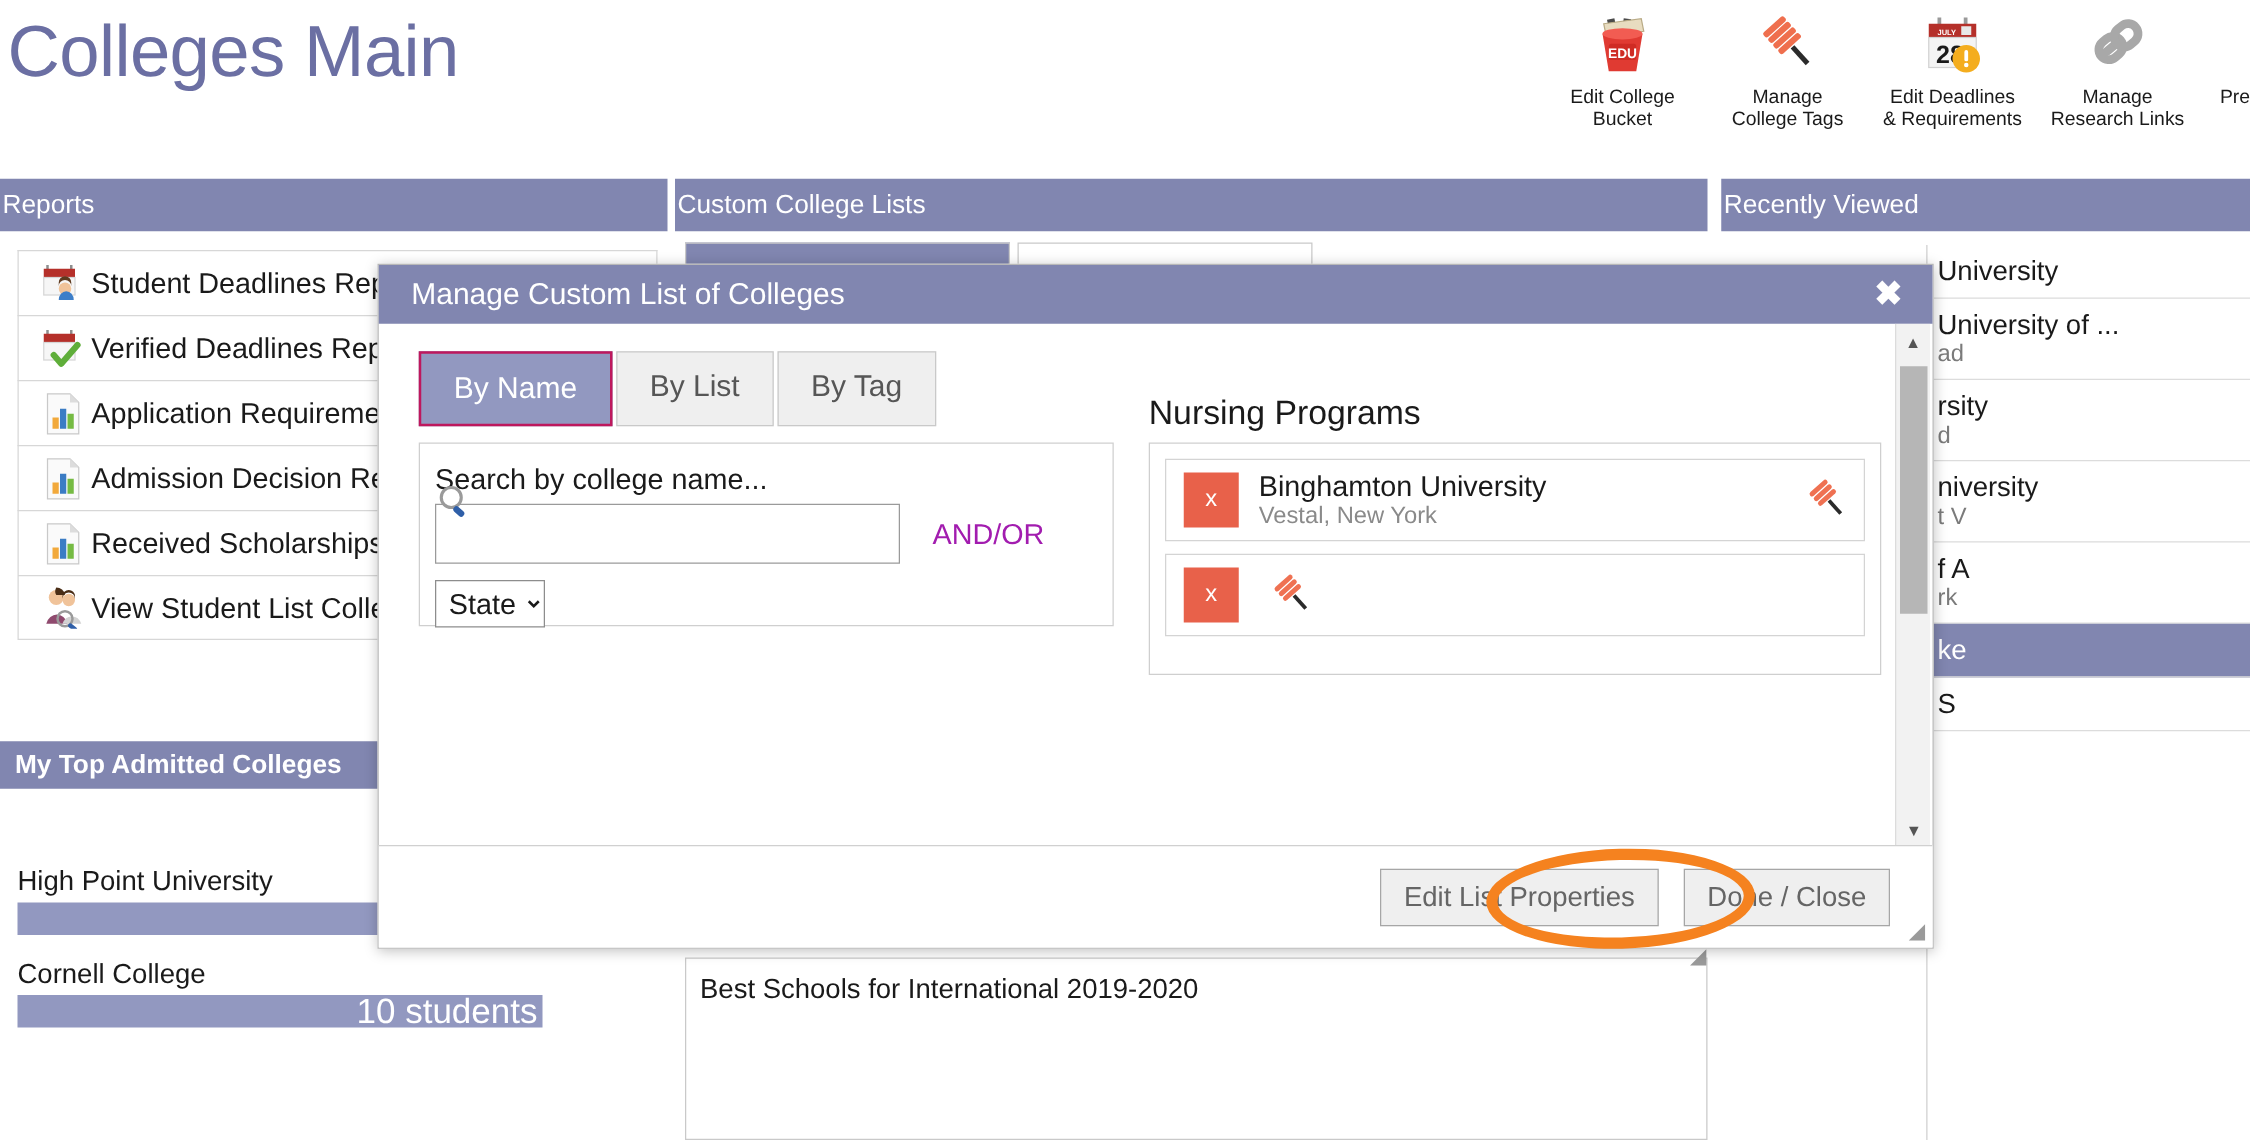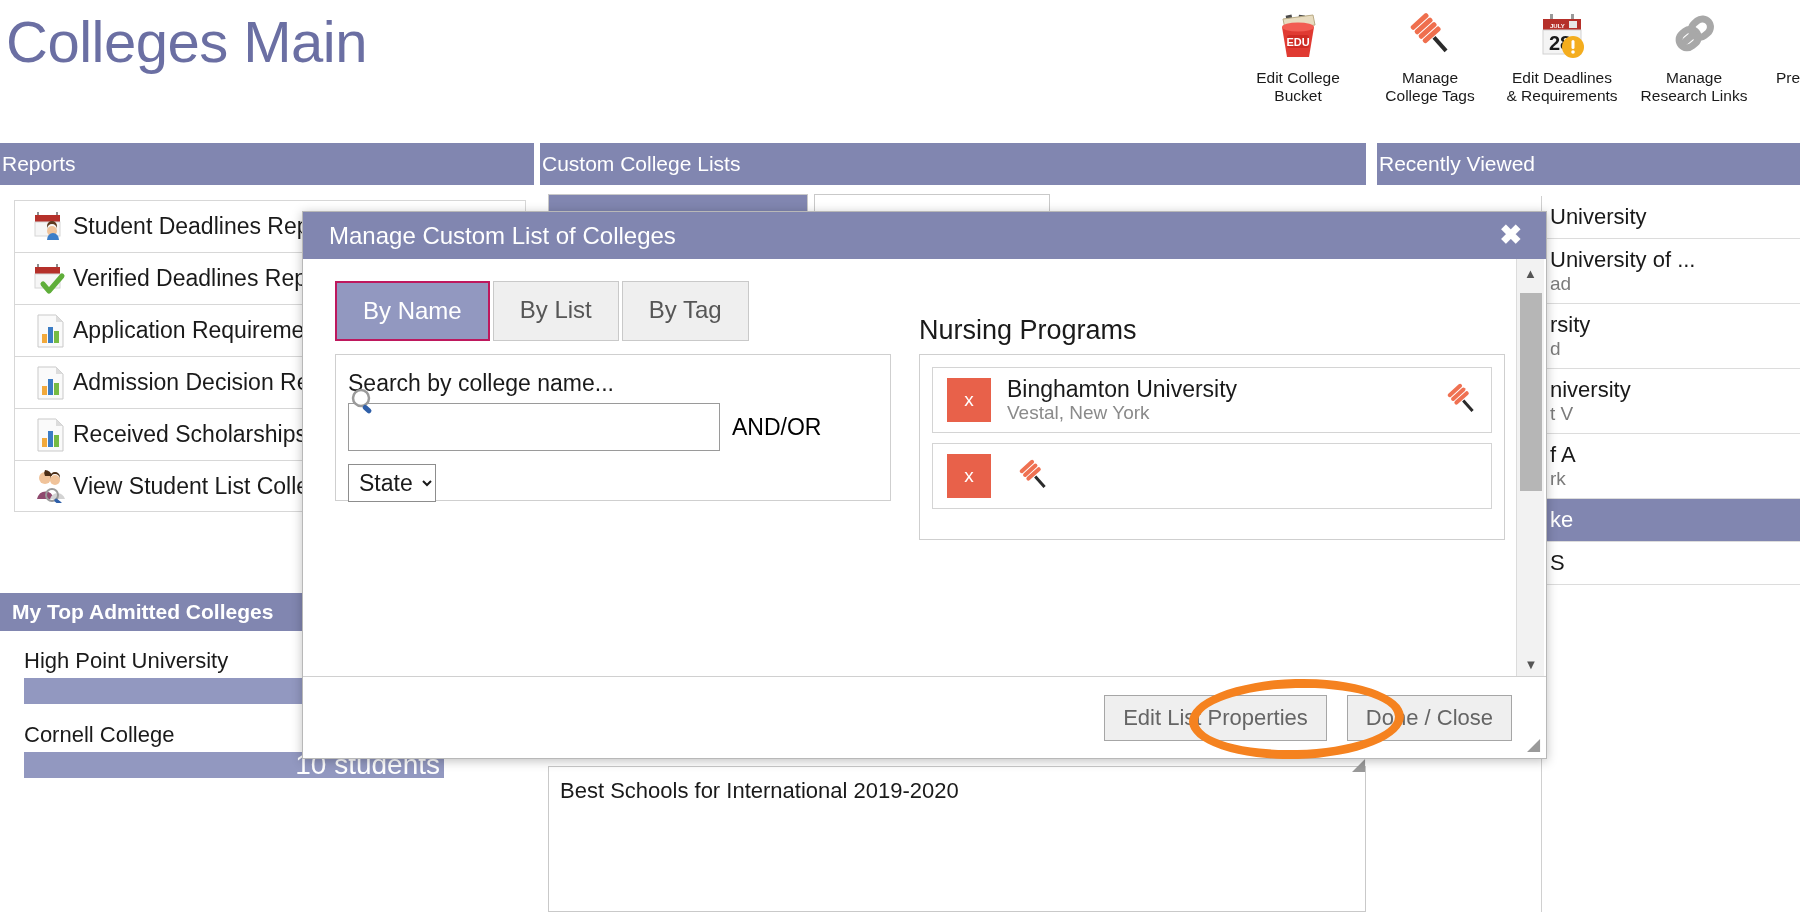--- a/index.html
+++ b/index.html
@@ -92,21 +92,21 @@
     font-size: 23px; color: #1a1a1a; white-space: nowrap;
   }
 
   
   #admitted-head {
     position: absolute; left: 0px; top: 593px; width: 440px;
     height: 38px; background: #8186b0; color: #fff;
     font-size: 21px; display: flex; align-items: center; padding-left: 12px;
     font-weight: bold;
   }
-  .bar-block { position: absolute; left: 24px; }
+  .bar-block { position: absolute; left: 14px; margin-top: 44px; }
   .bar-label { font-size: 22px; color: #1a1a1a; margin-bottom: 4px; white-space: nowrap;}
   .bar { background: #9298c0; height: 26px; display:flex; align-items:center; justify-content:flex-end; padding-right: 4px; color:#fff; font-size: 28px;}
   #bar1 { top: 648px; width: 420px; }
   #bar2 { top: 722px; width: 420px; }
 
   
   .ccl-tab {
     position: absolute; top: 194px; height: 26px;
     background: #8186b0; border: 1px solid #c9c9c9;
   }
@@ -225,21 +225,21 @@
   #search-row { display:flex; align-items:center; margin-left: 12px; }
   #search-input {
     width: 372px; height: 48px;
     border: 1px solid #9a9a9a;
     font-size: 21px;
     padding-left: 46px;
     font-family: "Liberation Sans", sans-serif;
     background:#fff;
   }
   #search-mag { position:absolute; left: 46px; top: 128px; pointer-events:none; }
-  #andor { font-size: 23px; color: #000000; margin-left: 12px; }
+  #andor { font-size: 23px; color: #a21caf; margin-left: 26px; }
   #state-select {
     margin: 13px 0 0 12px;
     font-size: 23px;
     padding: 4px 6px;
     border: 1px solid #8d8d8d;
     background:#fff;
     font-family: "Liberation Sans", sans-serif;
     color:#1a1a1a;
   }
 

